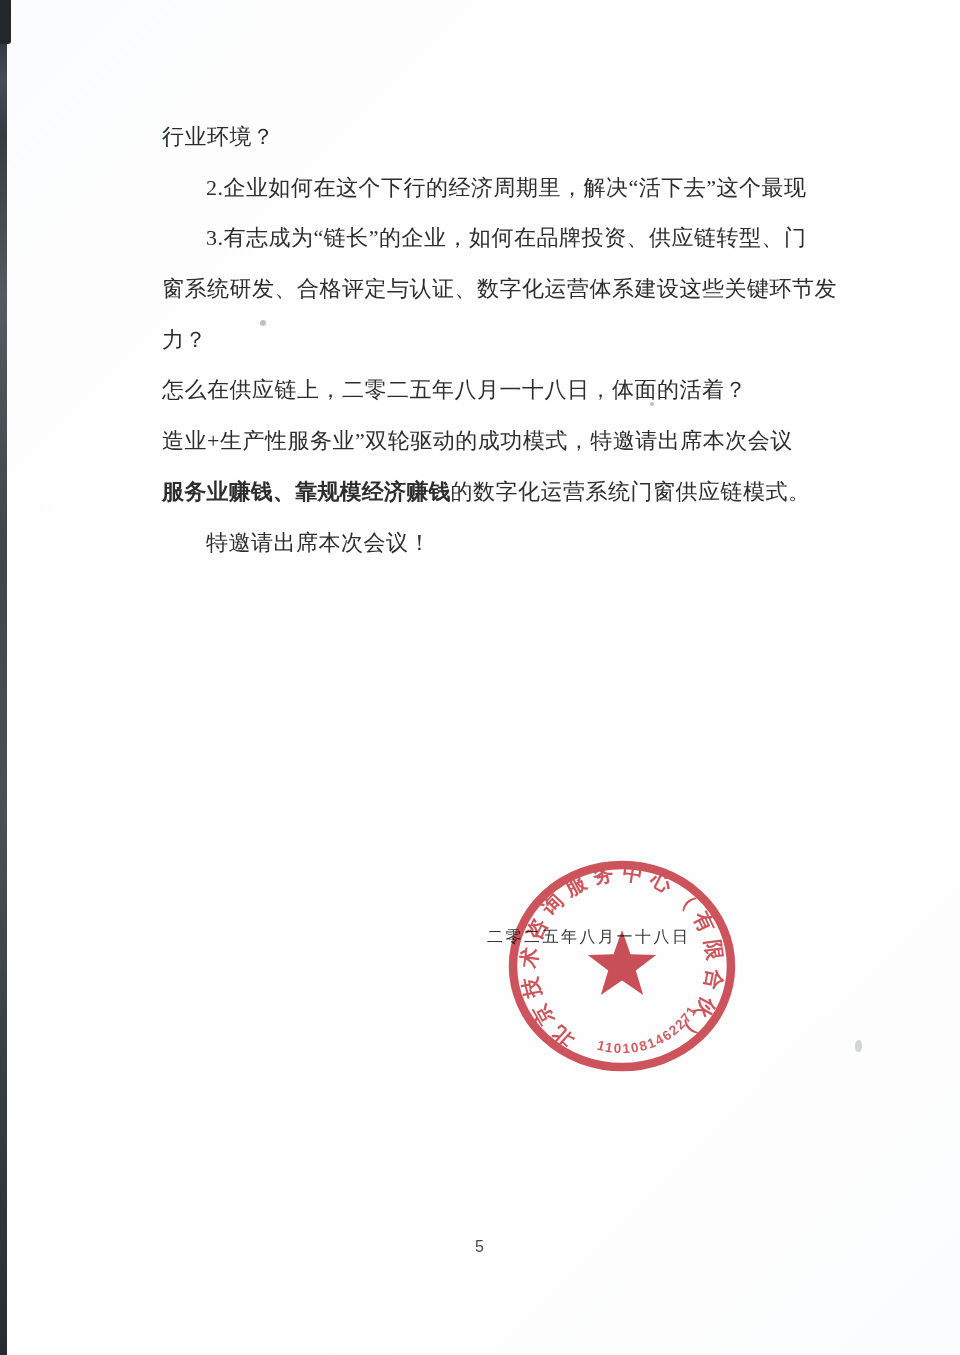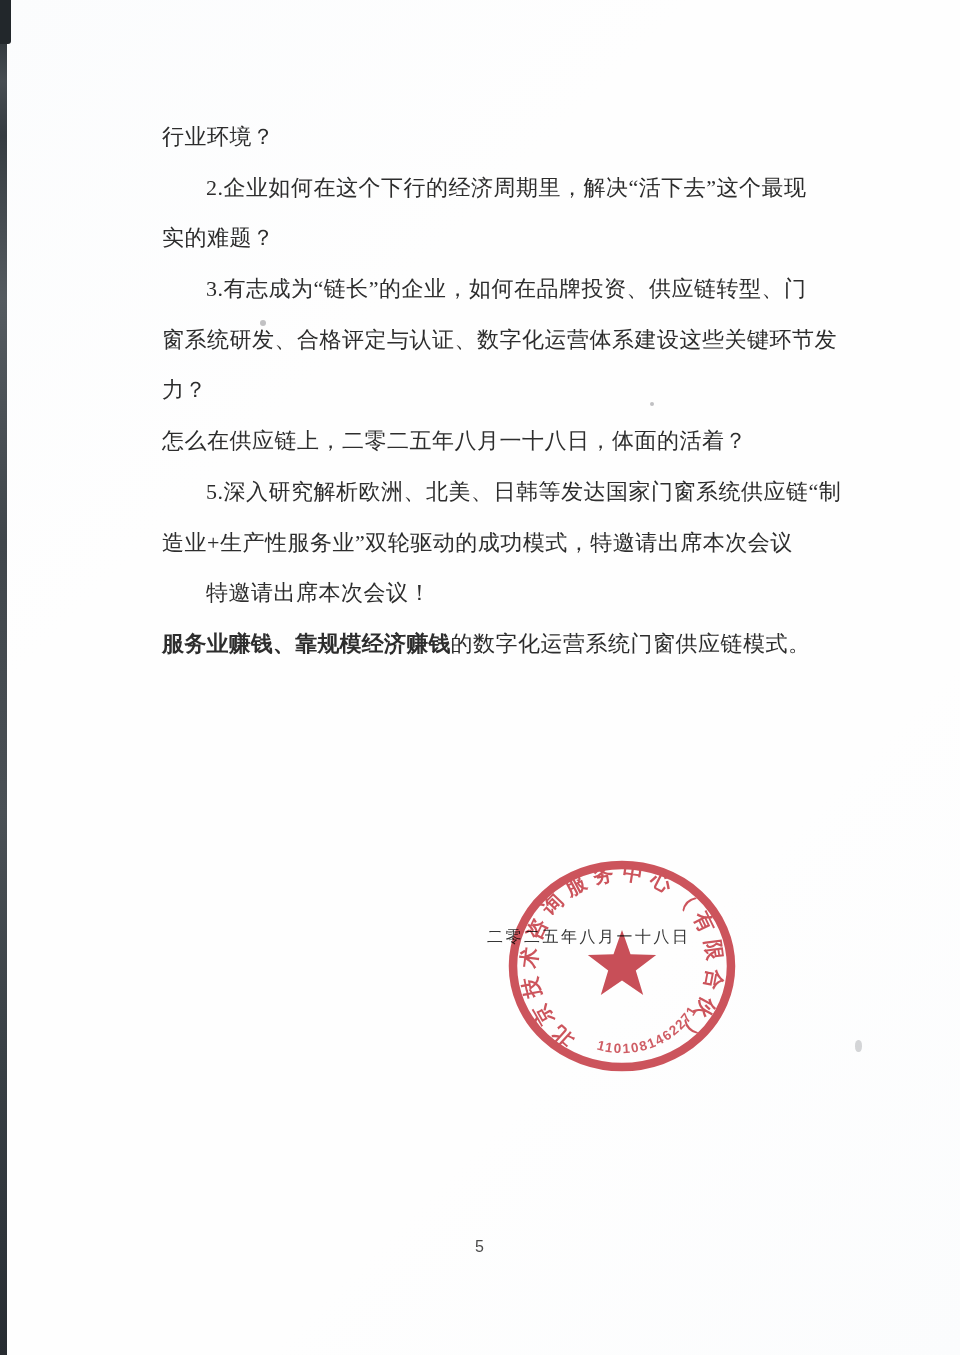--- a/index.html
+++ b/index.html
@@ -52,31 +52,29 @@
 <body>
 
 <div class="canvas">
 
   <div class="scan-edge"></div>
   <div class="scan-edge-top"></div>
 
   <div class="textblock">
     <div class="line">行业环境？</div>
     <div class="line indent">2.企业如何在这个下行的经济周期里，解决“活下去”这个最现</div>
-    <div class="line">实的难题？</div>
     <div class="line indent">3.有志成为“链长”的企业，如何在品牌投资、供应链转型、门</div>
     <div class="line">窗系统研发、合格评定与认证、数字化运营体系建设这些关键环节发</div>
     <div class="line">力？</div>
     <div class="line">怎么在供应链上，二零二五年八月一十八日，体面的活着？</div>
-    <div class="line indent">5.深入研究解析欧洲、北美、日韩等发达国家门窗系统供应链“制</div>
     <div class="line">造业+生产性服务业”双轮驱动的成功模式，特邀请出席本次会议</div>
-    <div class="line indent">特邀请出席本次会议！</div>
     <div class="line">
       <span class="bold">服务业赚钱、靠规模经济赚钱</span><span>的数字化运营系统门窗供应链模式。</span>
     </div>
+    <div class="line indent">特邀请出席本次会议！</div>
   </div>
 
   <div class="date">二零二五年八月一十八日</div>
 
   <svg class="stamp-svg" viewBox="0 0 960 1355" xmlns="http://www.w3.org/2000/svg">
     <defs>
       <path id="arcName" d="M 585.7 1043.9 A 86 86 0 1 1 658.3 1043.9"></path>
       <path id="arcNum" d="M 585.2 1044.9 A 87 87 0 0 0 703.8 995.8"></path>
     </defs>
     <ellipse class="seal-ring" cx="622" cy="966" rx="109" ry="101"></ellipse>

